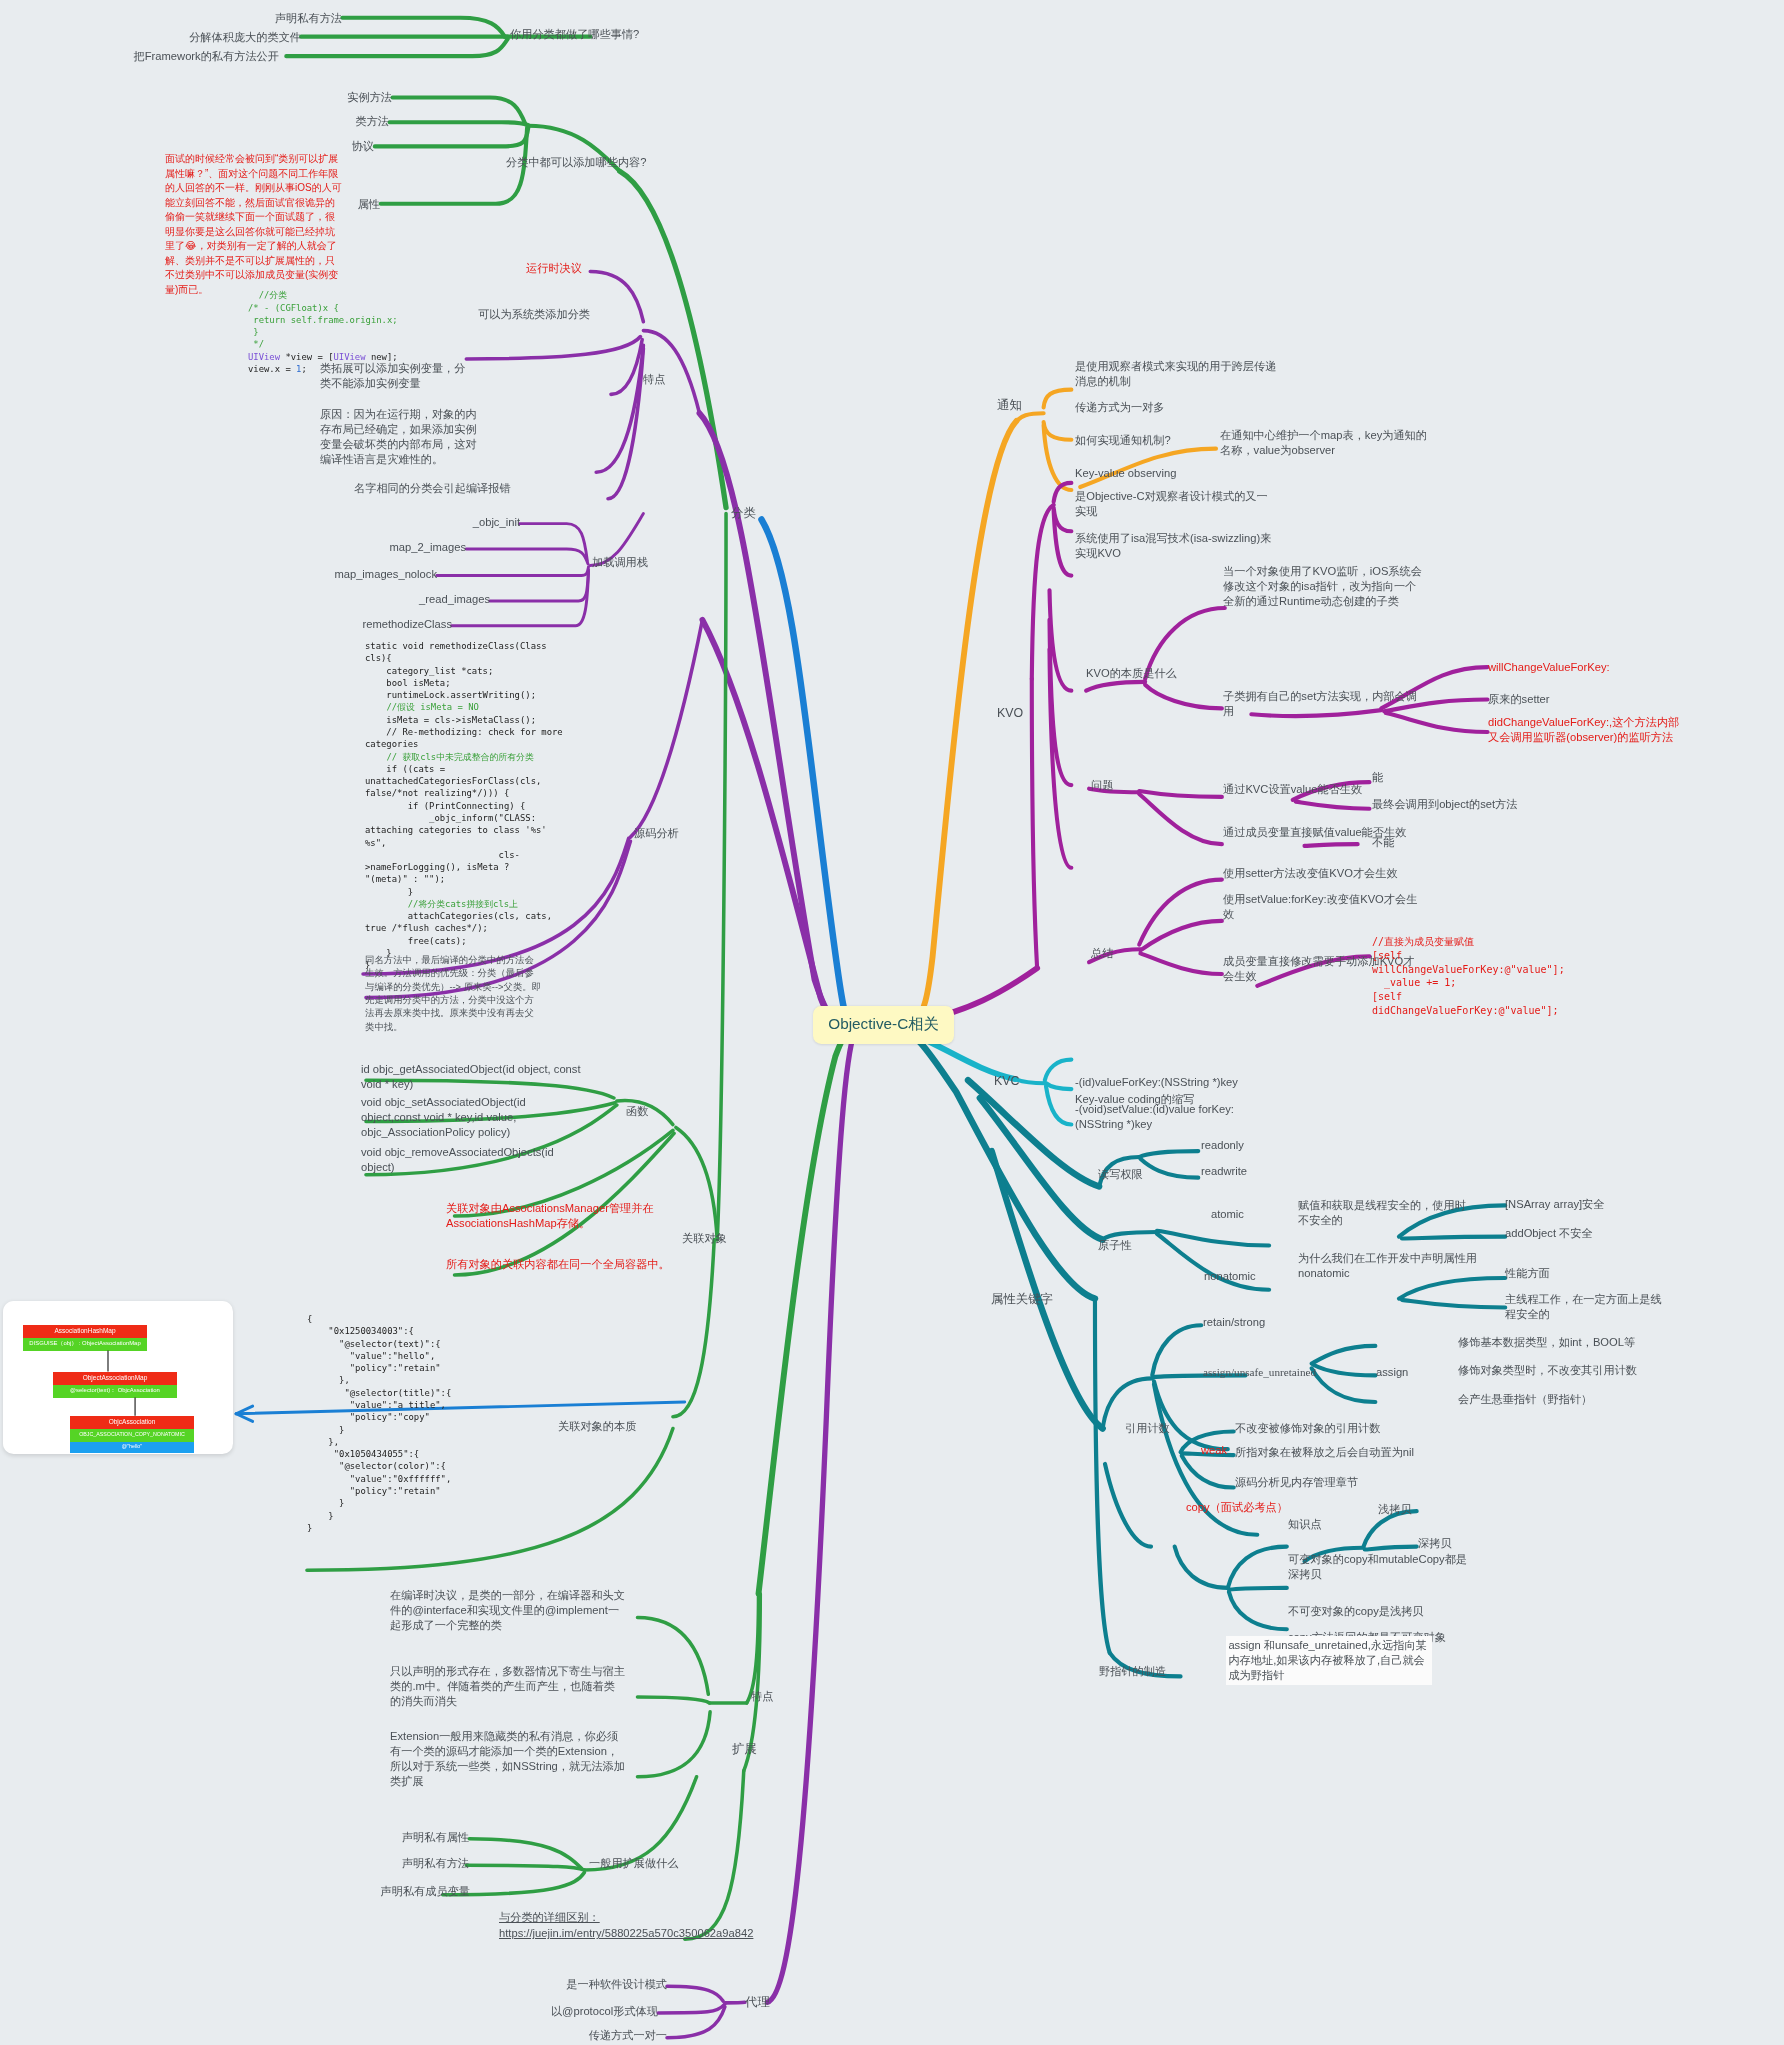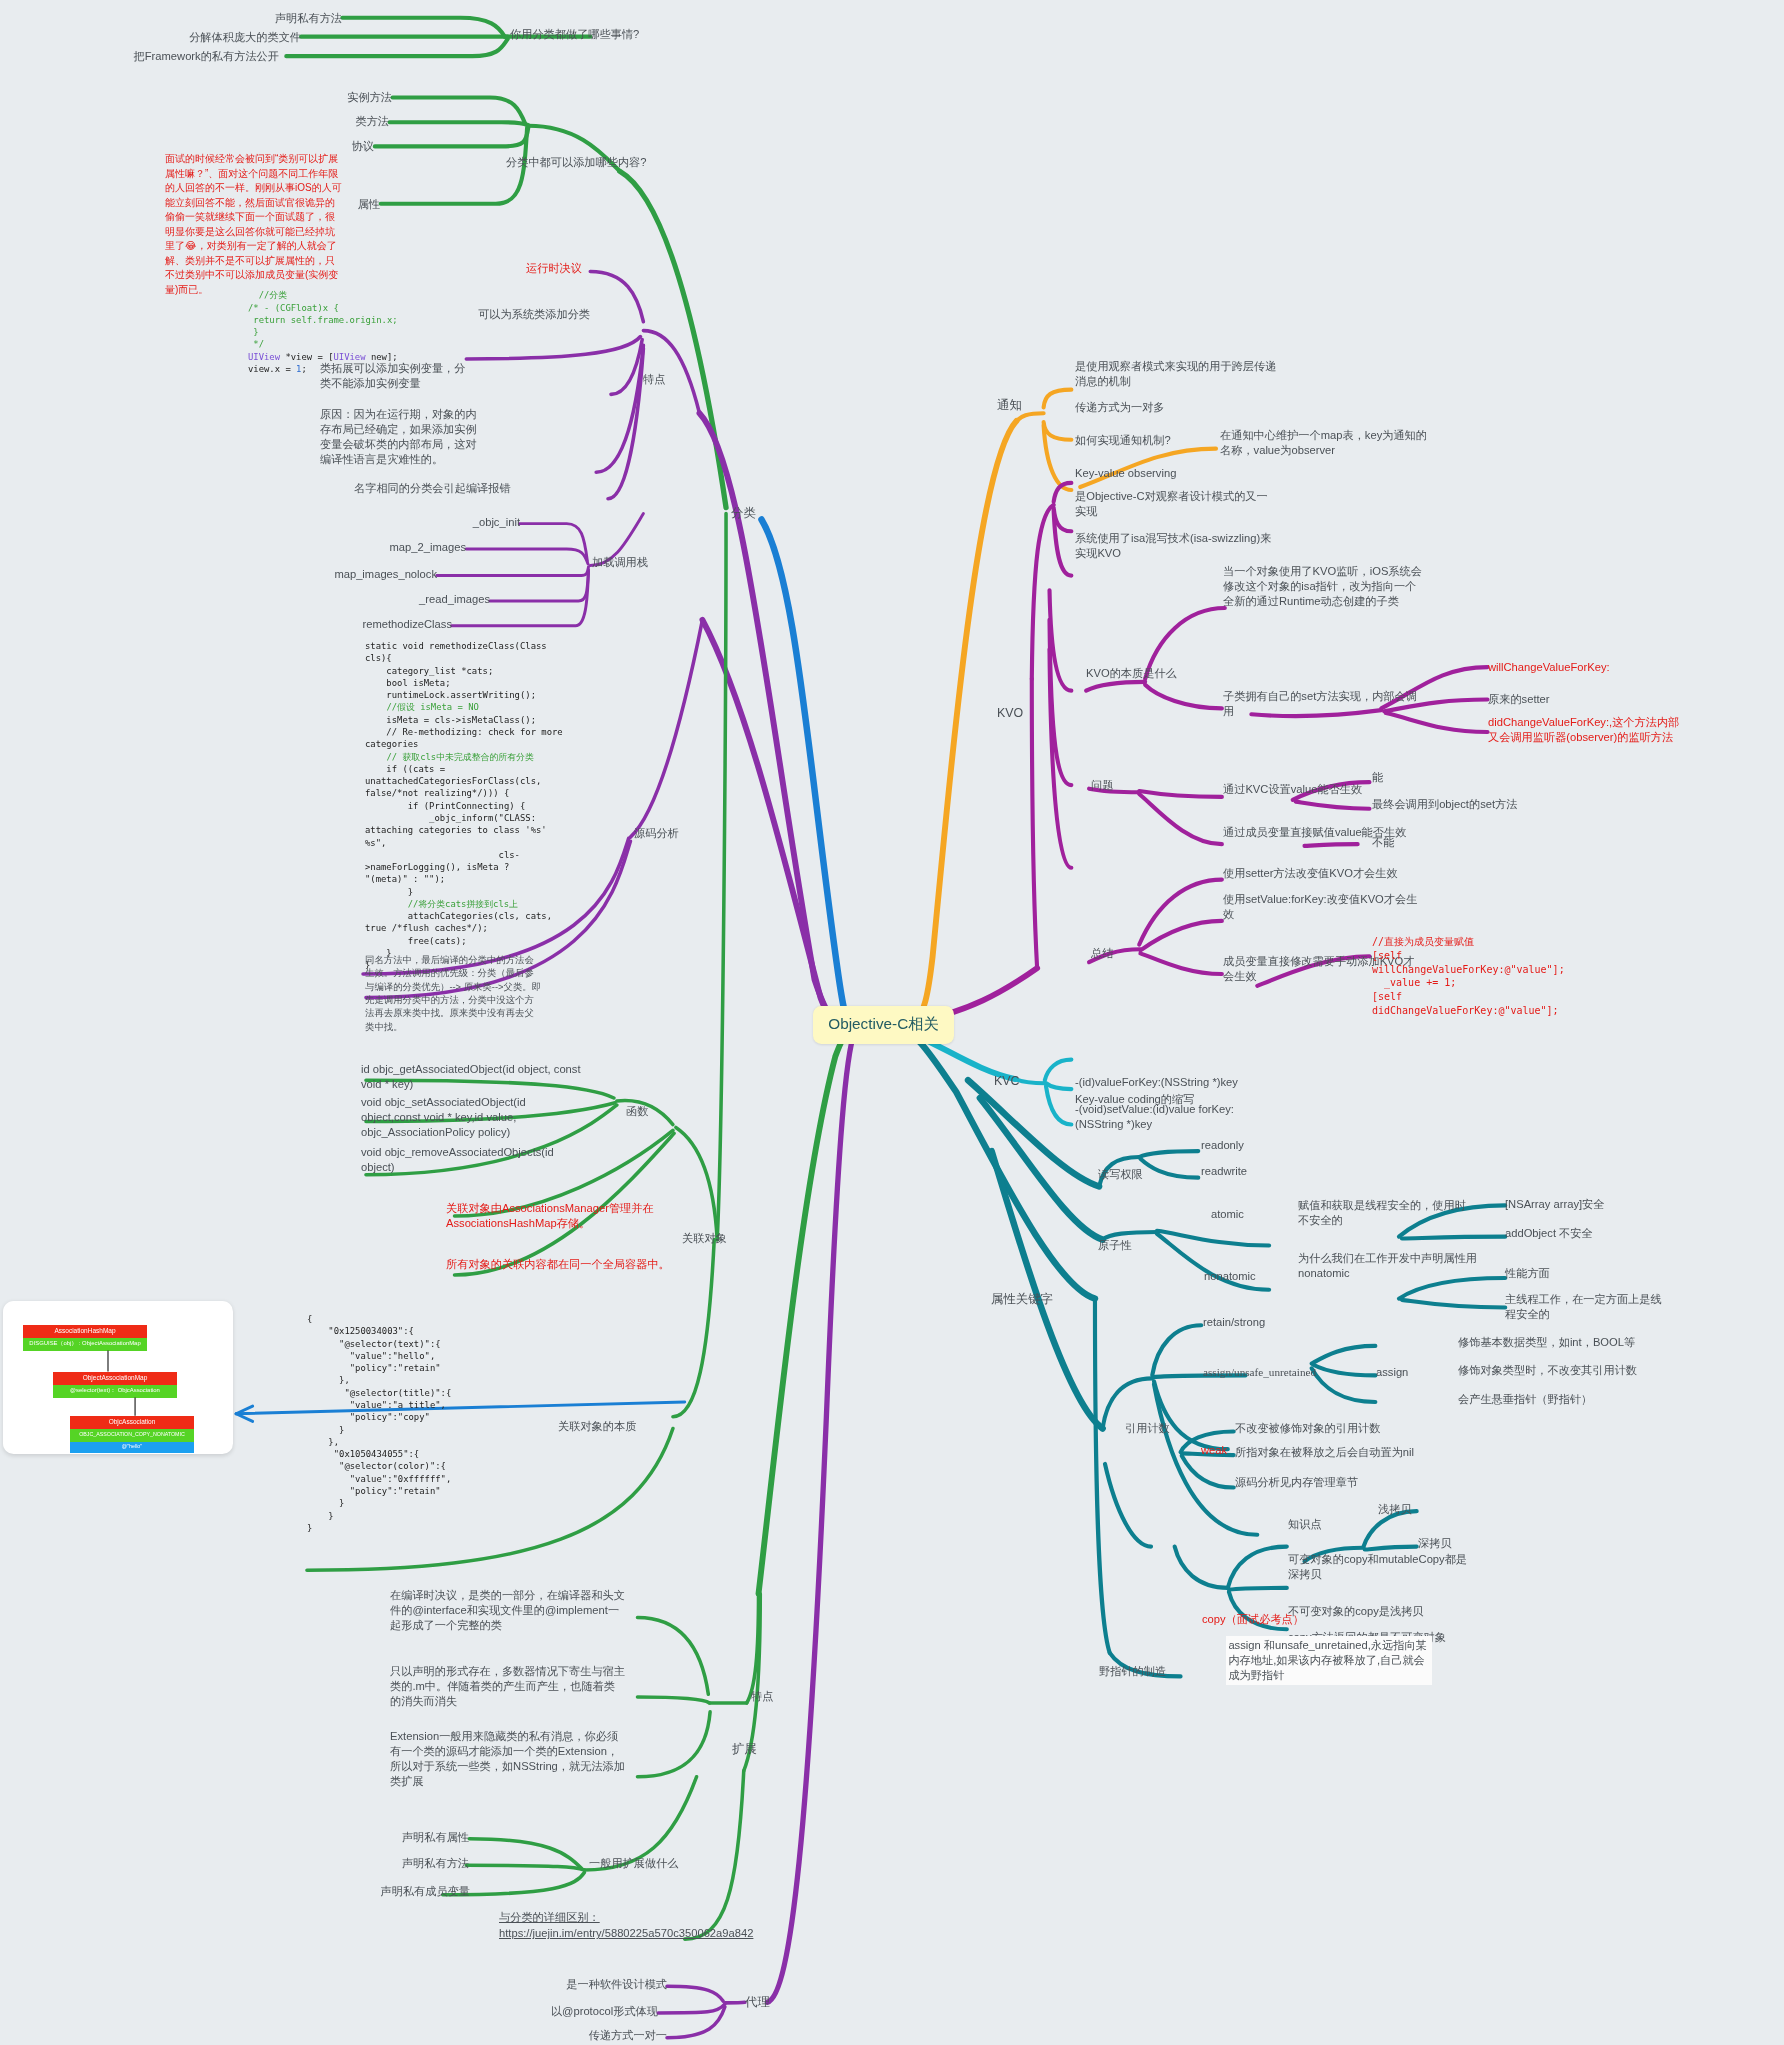--- a/index.html
+++ b/index.html
@@ -412,21 +412,21 @@
 <div class="node" style="left:1203px;top:1315px;width:148px;">retain/strong</div>
 <div class="node" style="left:1203px;top:1365px;width:236px;font-family:Liberation Serif, serif;">assign/unsafe_unretained</div>
 <div class="node" style="left:1376px;top:1365px;width:65px;">assign</div>
 <div class="node" style="left:1458px;top:1335px;width:195px;">修饰基本数据类型，如int，BOOL等</div>
 <div class="node" style="left:1458px;top:1363px;width:195px;">修饰对象类型时，不改变其引用计数</div>
 <div class="node redall" style="left:1201px;top:1443px;width:65px;">weak</div>
 <div class="node" style="left:1458px;top:1392px;width:195px;">会产生悬垂指针（野指针）</div>
 <div class="node" style="left:1235px;top:1421px;width:195px;">不改变被修饰对象的引用计数</div>
 <div class="node" style="left:1235px;top:1445px;width:212px;">所指对象在被释放之后会自动置为nil</div>
 <div class="node" style="left:1235px;top:1475px;width:195px;">源码分析见内存管理章节</div>
-<div class="node redall" style="left:1186px;top:1612px;width:136px;margin-left:16px;">copy（面试必考点）</div>
+<div class="node redall" style="left:1186px;top:1500px;width:136px;">copy（面试必考点）</div>
 <div class="node" style="left:1288px;top:1517px;width:71px;">知识点</div>
 <div class="node" style="left:1378px;top:1502px;width:77px;font-family:Liberation Serif, serif;">浅拷贝</div>
 <div class="node" style="left:1418px;top:1536px;width:77px;">深拷贝</div>
 <div class="node" style="left:1288px;top:1552px;width:189px;">可变对象的copy和mutableCopy都是深拷贝</div>
 <div class="node" style="left:1288px;top:1604px;width:195px;">不可变对象的copy是浅拷贝</div>
 <div class="node" style="left:1288px;top:1630px;width:195px;">copy方法返回的都是不可变对象</div>
 <div class="node" style="left:1099px;top:1664px;width:118px;">野指针的制造</div>
 <div class="node hl" style="left:1226px;top:1636px;width:201px;padding:1.8px 2.4px;">assign 和unsafe_unretained,永远指向某内存地址,如果该内存被释放了,自己就会成为野指针</div>
 <div class="node" style="left:991px;top:1291px;width:106px;font-size:12.4px;">属性关键字</div>
 

